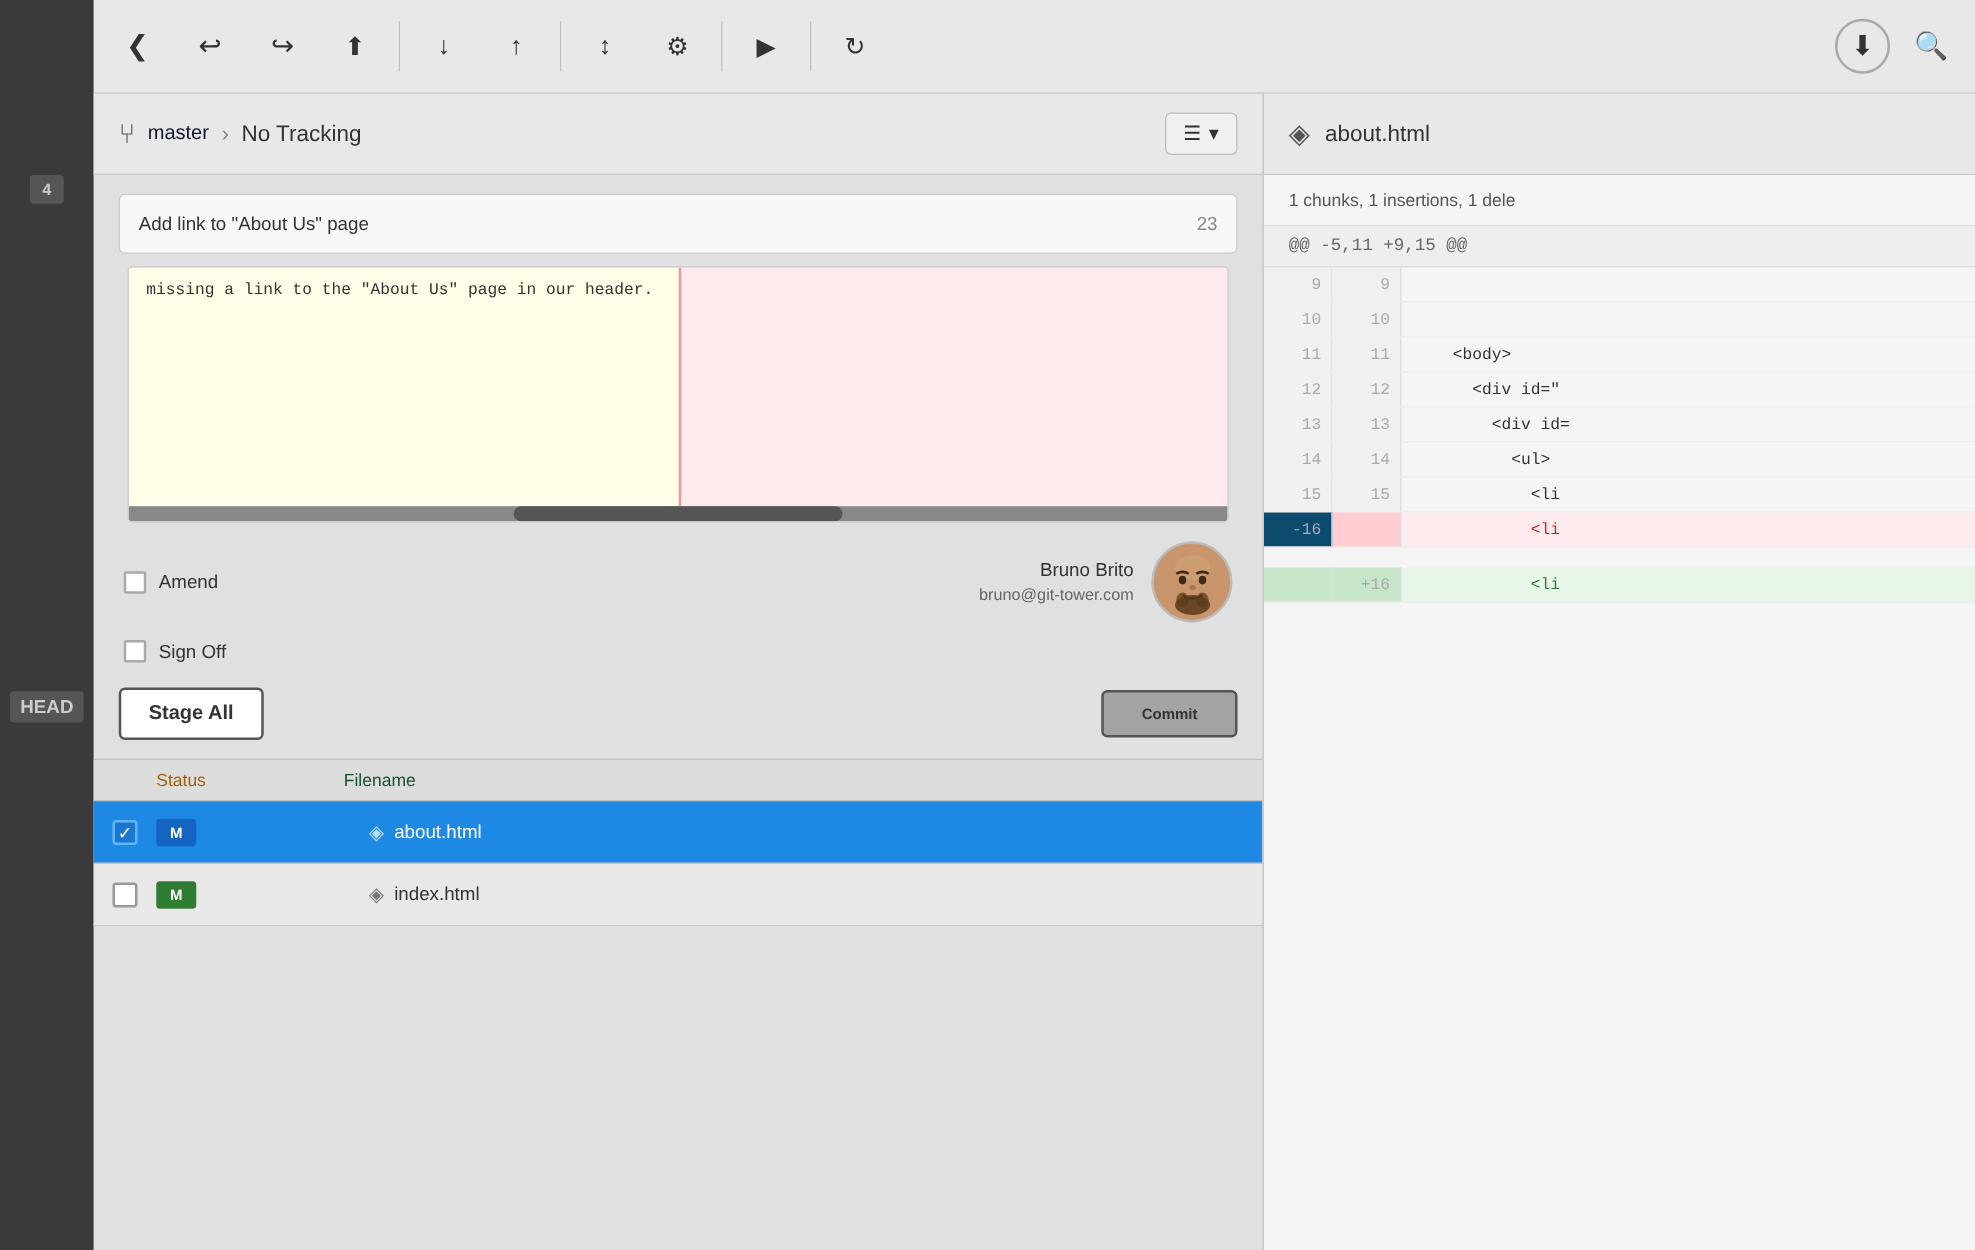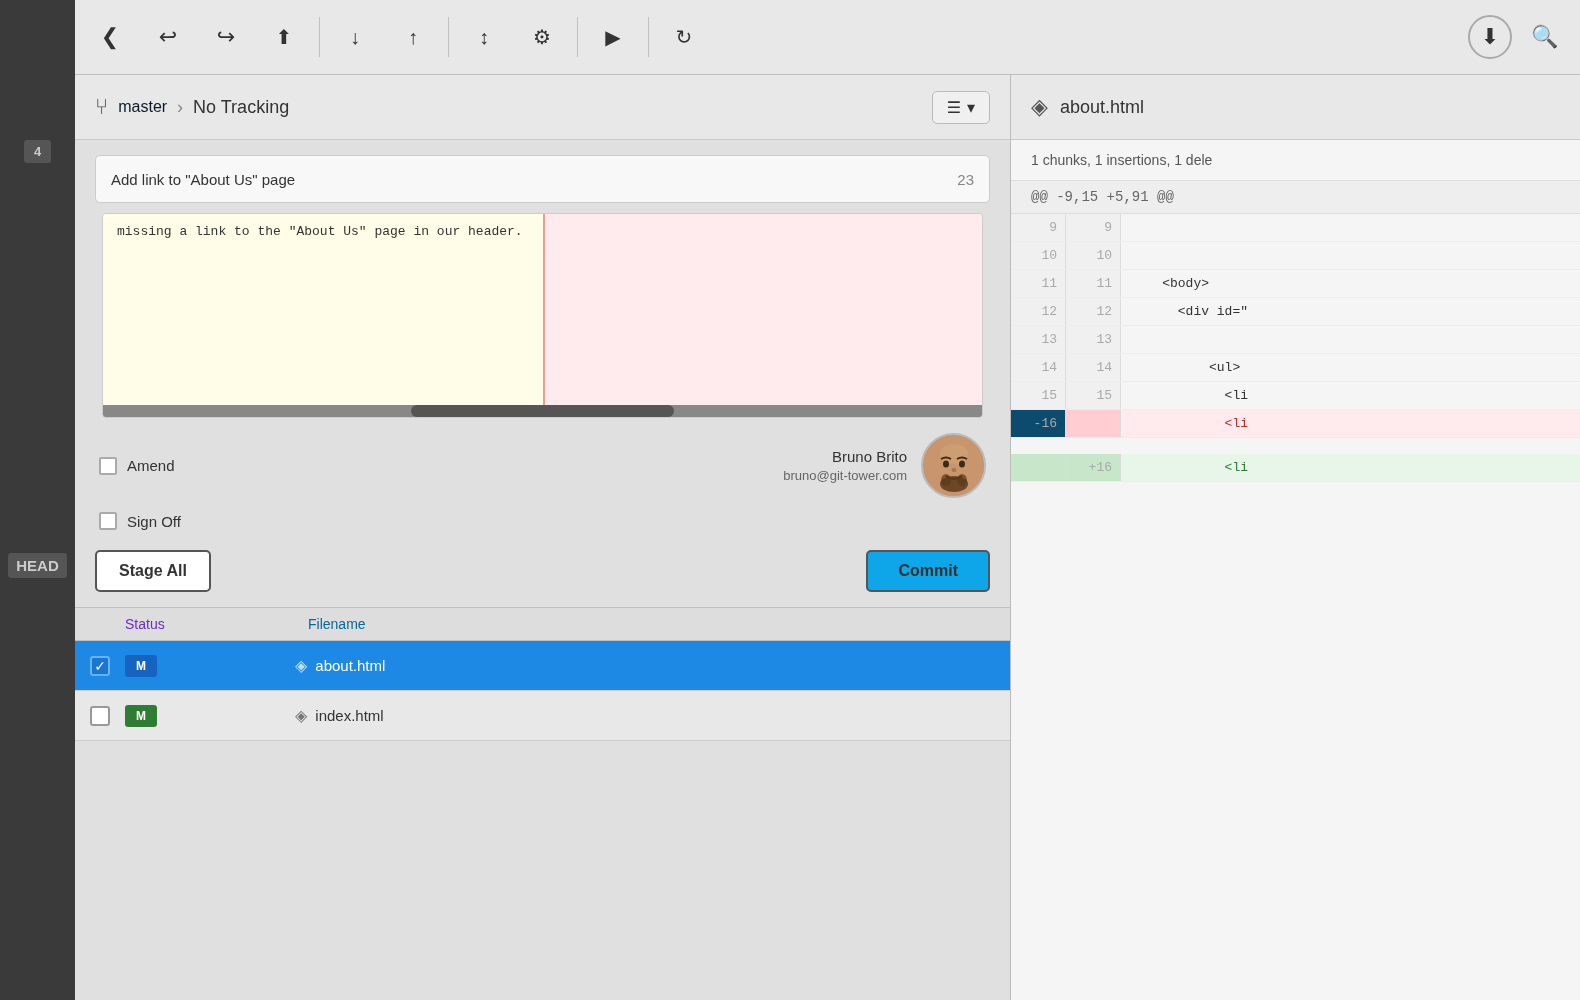--- a/index.html
+++ b/index.html
@@ -253,53 +253,53 @@
       background: white;
       border: 2px solid #555;
       border-radius: 5px;
       padding: 10px 22px;
       font-size: 16px;
       font-weight: 600;
       color: #333;
       cursor: pointer;
     }
     .btn-commit {
-      background: #0ea5e9;
+      background: #a3a3a3;
       border: 2px solid #555;
       border-radius: 5px;
       padding: 10px 30px;
-      font-size: 16px;
+      font-size: 12px;
       font-weight: 600;
       color: #333;
       cursor: pointer;
     }
 
     
     .files-table {
       flex: 1;
       border-top: 1px solid #c0c0c0;
       margin-top: 5px;
     }
     .files-header {
       display: flex;
       background: #ddd;
       border-bottom: 1px solid #c0c0c0;
       padding: 8px 0;
     }
     .files-header-status {
-      width: 233px;
+      width: 200px;
       padding-left: 50px;
       font-size: 14px;
-      color: #6d28d9;
+      color: #a16207;
       font-weight: 500;
     }
     .files-header-filename {
       flex: 1;
       font-size: 14px;
-      color: #0369a1;
+      color: #14532d;
       font-weight: 500;
     }
     .file-row {
       display: flex;
       align-items: center;
       padding: 0;
       border-bottom: 1px solid #ccc;
       height: 50px;
     }
     .file-row.selected {
@@ -648,21 +648,21 @@
       </div>
     </div>
   </div>
 
   <div class="right-panel">
     <div class="diff-header">
       <span class="diff-file-icon">◈</span>
       <span class="diff-file-name">about.html</span>
     </div>
     <div class="diff-summary">1 chunks, 1 insertions, 1 dele</div>
-    <div class="diff-hunk-header">@@ -9,15 +5,91 @@</div>
+    <div class="diff-hunk-header">@@ -5,11 +9,15 @@</div>
     <div class="diff-lines">
 
       <div class="diff-line">
         <div class="diff-line-num">9</div>
         <div class="diff-line-num2">9</div>
         <div class="diff-line-content"></div>
       </div>
 
       <div class="diff-line">
         <div class="diff-line-num">10</div>
@@ -678,20 +678,21 @@
 
       <div class="diff-line">
         <div class="diff-line-num">12</div>
         <div class="diff-line-num2">12</div>
         <div class="diff-line-content">      &lt;div id="</div>
       </div>
 
       <div class="diff-line">
         <div class="diff-line-num">13</div>
         <div class="diff-line-num2">13</div>
+        <div class="diff-line-content">        &lt;div id=</div>
       </div>
 
       <div class="diff-line">
         <div class="diff-line-num">14</div>
         <div class="diff-line-num2">14</div>
         <div class="diff-line-content">          &lt;ul&gt;</div>
       </div>
 
       <div class="diff-line">
         <div class="diff-line-num">15</div>

